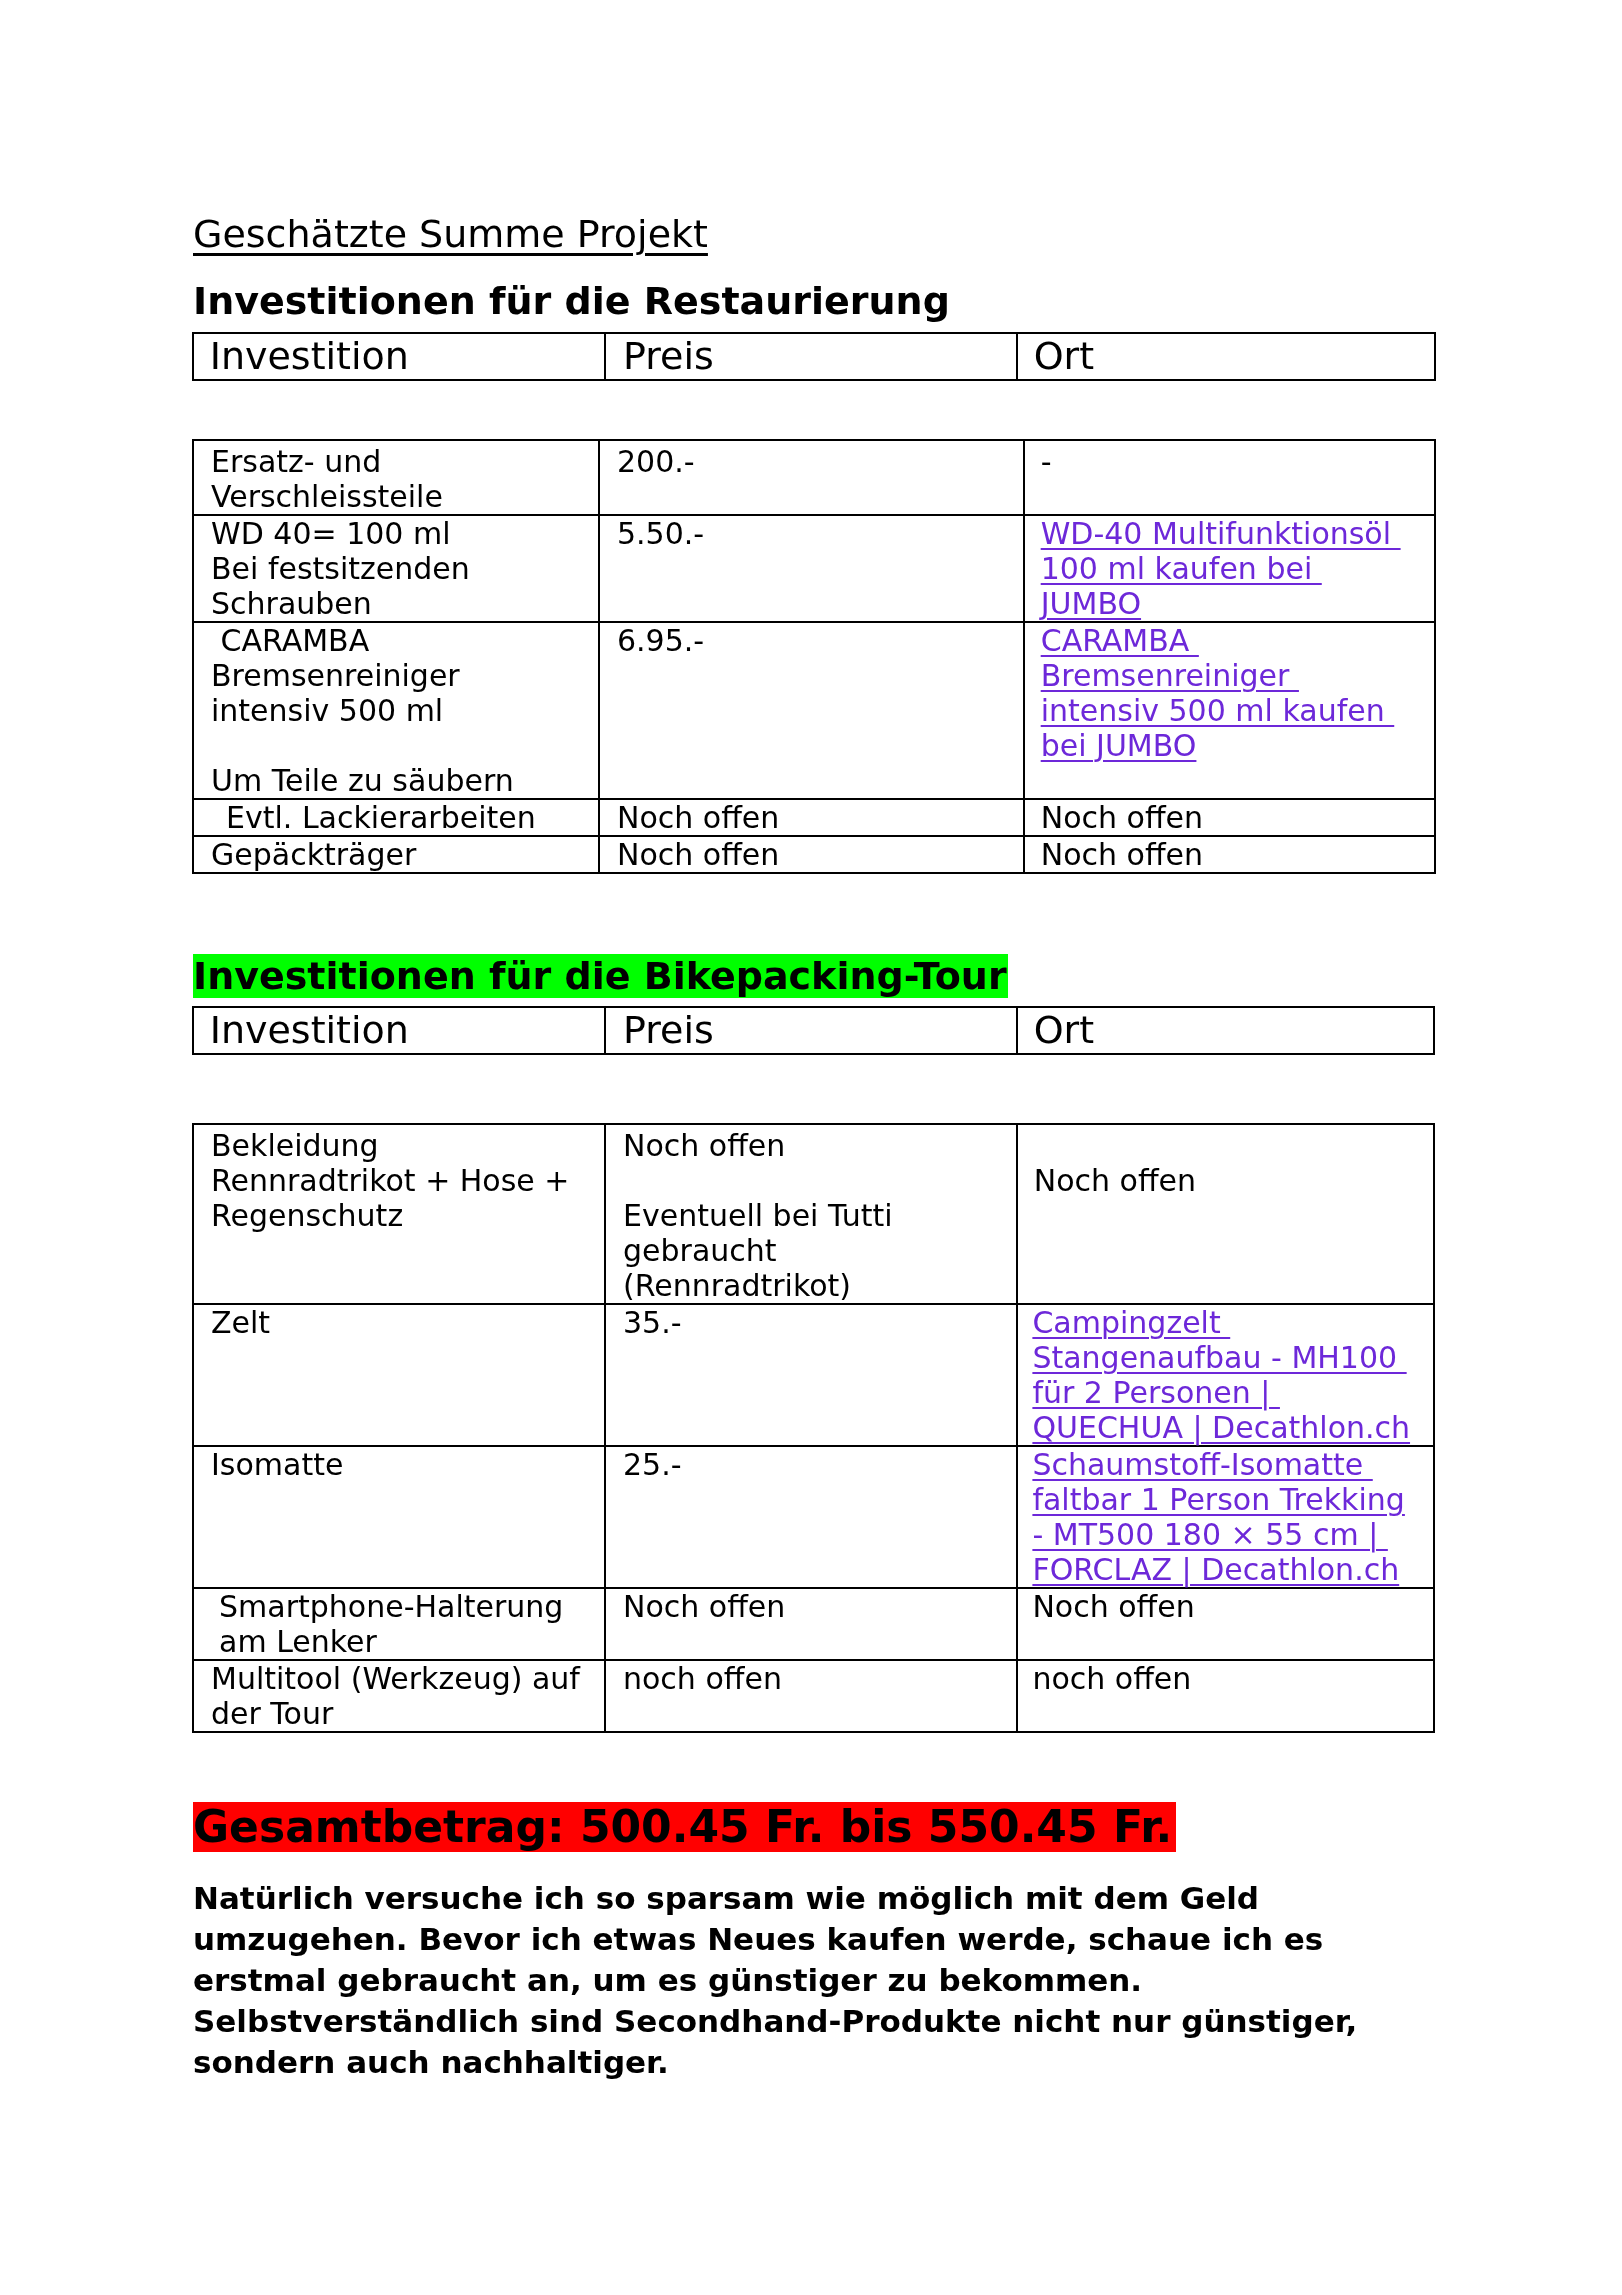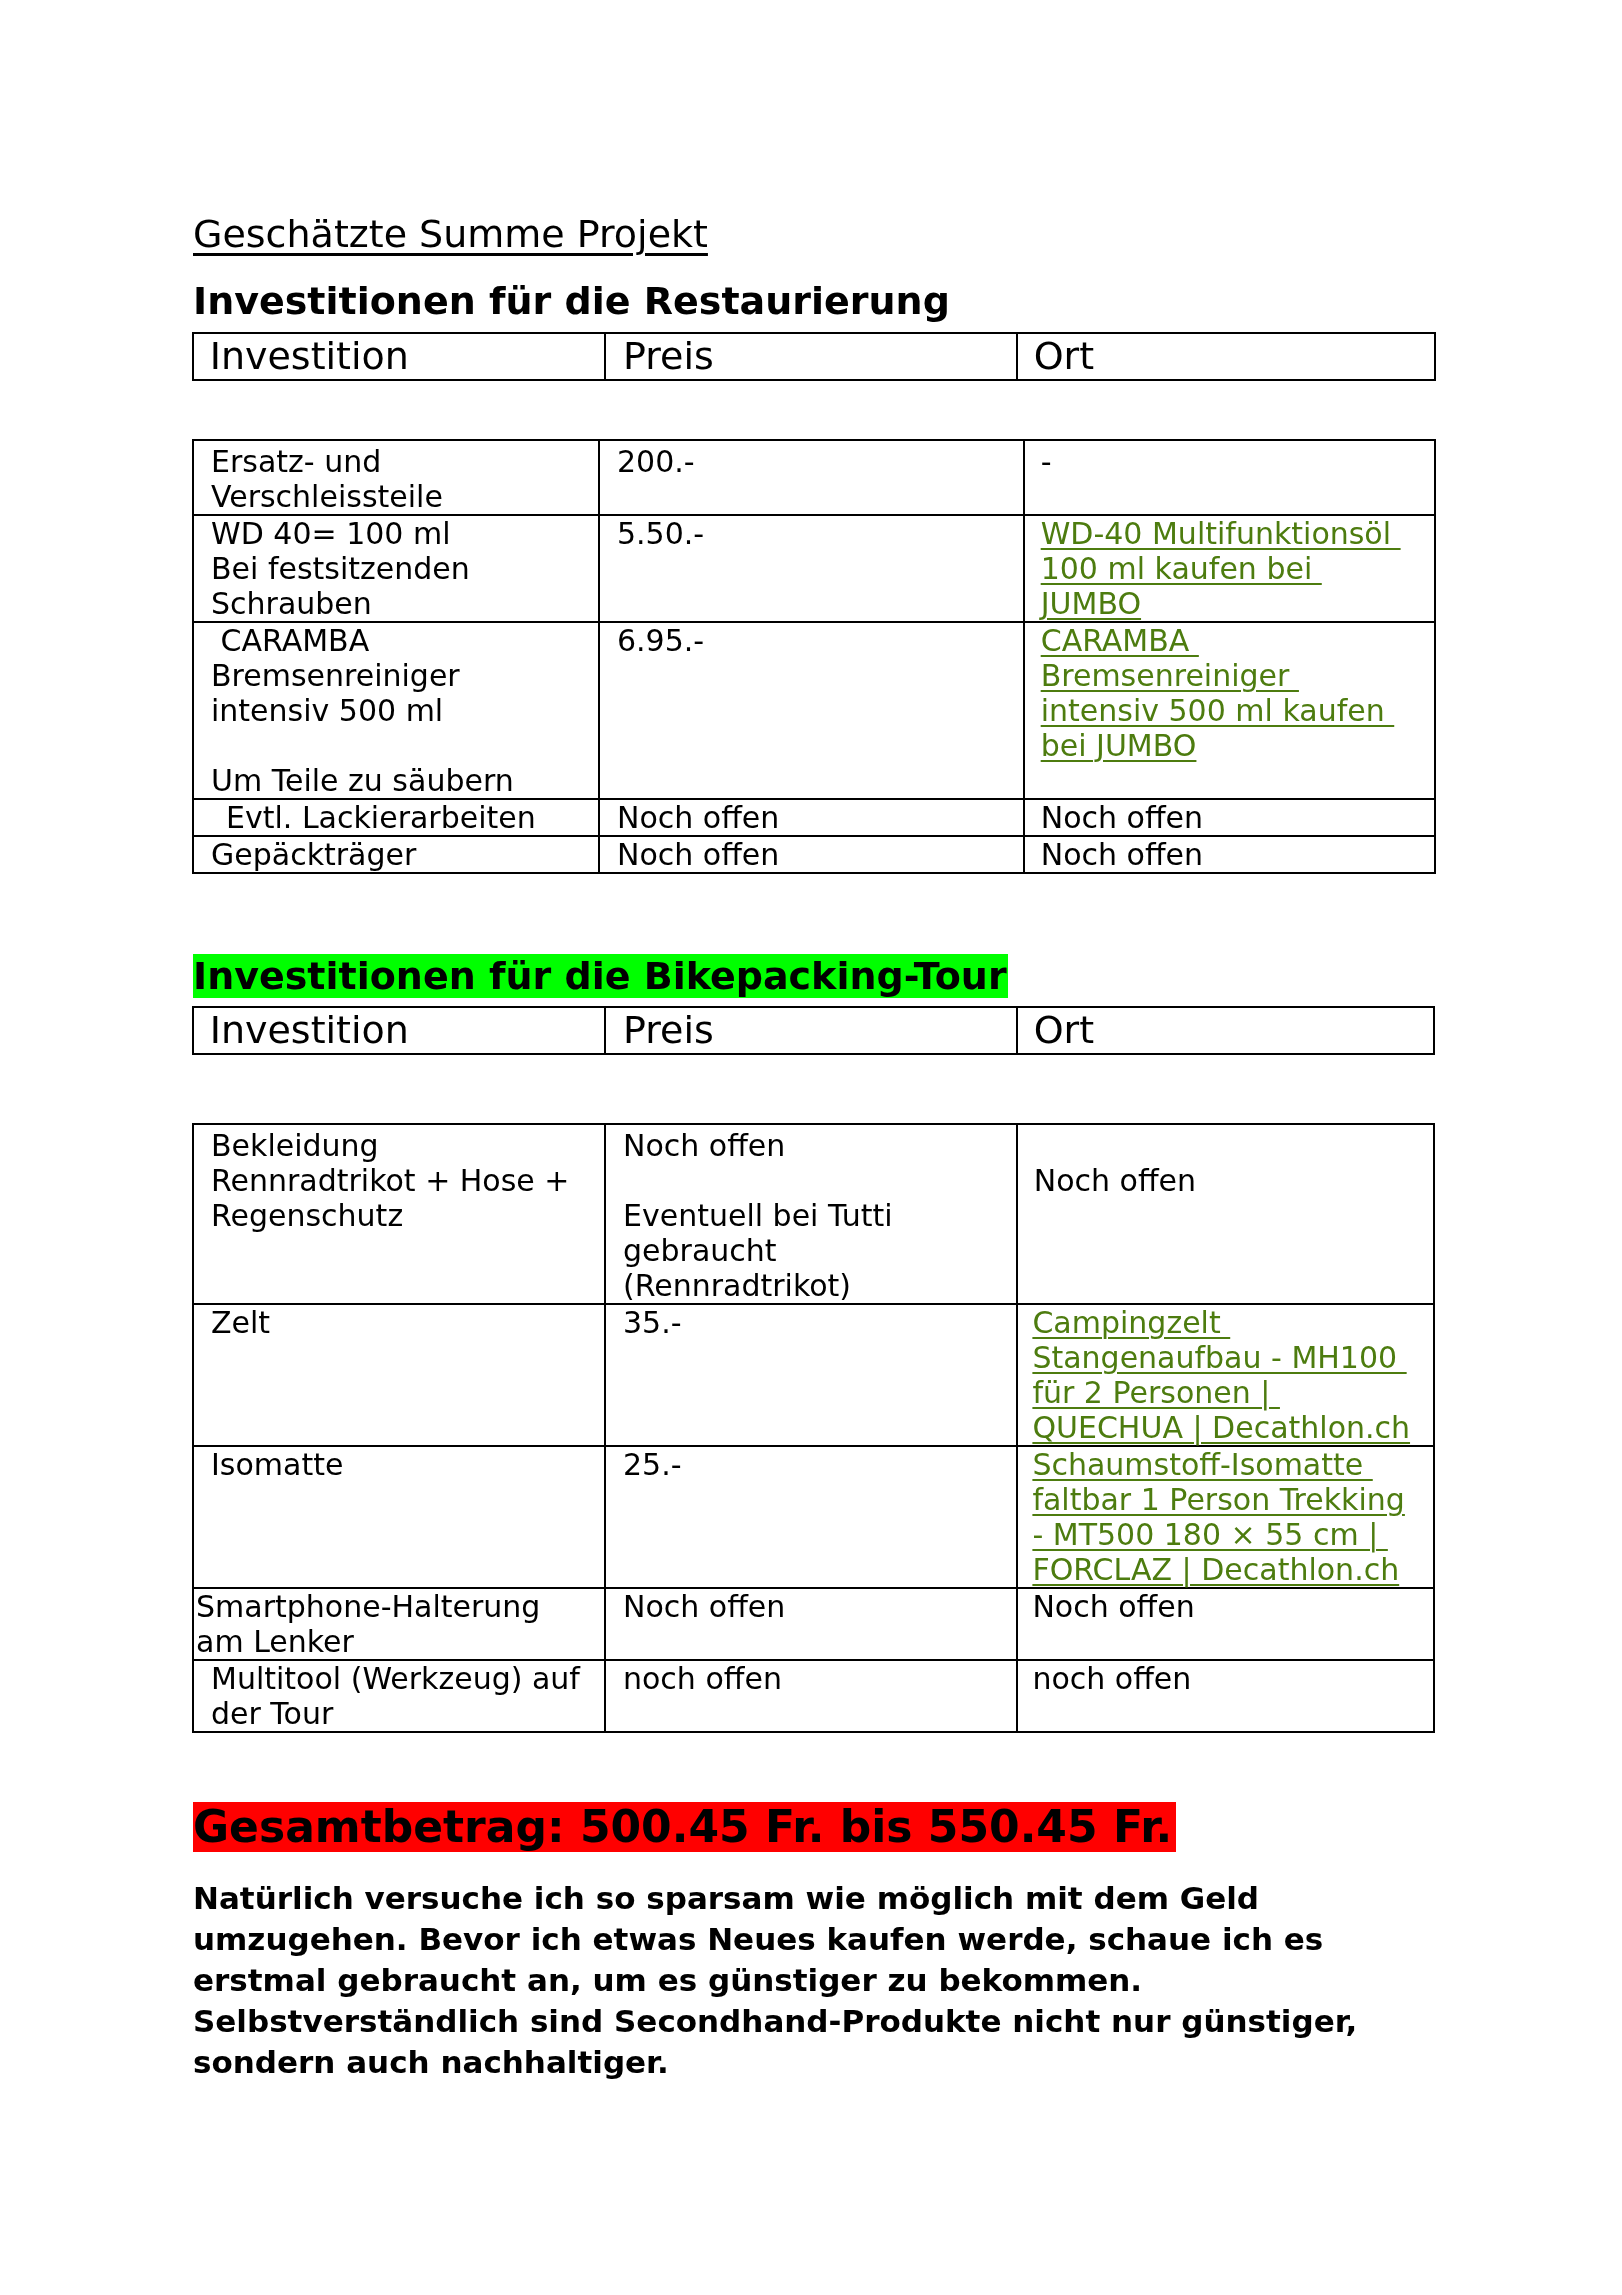--- a/index.html
+++ b/index.html
@@ -8,21 +8,21 @@
   .abs { position: absolute; margin-top: 18px; }
   .title { left: 193px; top: 192px; font-size: 38px; line-height: 48px; text-decoration: underline; text-decoration-thickness: 2.6px; text-underline-offset: 5.9px; white-space: nowrap; }
   .h-bold { font-size: 38px; font-weight: bold; line-height: 44px; white-space: nowrap; }
   .h1 { left: 193px; top: 261px; }
   .h2 { left: 193px; top: 936px; background: #00ff00; height: 44px; padding-right: 1.3px; }
   table { position: absolute; border-collapse: collapse; table-layout: fixed; }
   td { border: 2px solid #000; vertical-align: top; padding: 0; font-size: 30px; line-height: 35px; }
   td .c { display: block; white-space: pre-wrap; }
   .hdr td { font-size: 38px; line-height: 43px; border-radius: 20px; }
   .hdr td .c { padding-top: 1.3px; }
-  a.link { color: #4d7c0f; text-decoration: underline; text-decoration-thickness: 2px; text-underline-offset: 3.9px; }
+  a.link { color: #6d28d9; text-decoration: underline; text-decoration-thickness: 2px; text-underline-offset: 3.9px; }
   .red { color: #000000; }
   .total { left: 193px; top: 1784px; height: 50px; background: #ff0000; font-size: 44px; font-weight: bold; line-height: 50px; white-space: nowrap; padding-right: 3.9px; text-align: right; }
   .para { left: 193px; top: 1860px; width: 1243px; font-size: 31px; font-weight: bold; line-height: 41px; }
 </style>
 </head>
 <body>
 
 <div class="abs title">Geschätzte Summe Projekt</div>
 
 <div class="abs h-bold h1">Investitionen für die Restaurierung</div>
@@ -195,21 +195,21 @@
         </td>
     <td>
           <span class="c" style="padding:0 0 0 14.4px"><a class="link" href="#">Schaumstoff-Isomatte 
 faltbar 1 Person Trekking
 - MT500 180 × 55 cm | 
 FORCLAZ | Decathlon.ch</a></span>
         </td>
   </tr>
   <tr style="height:71px">
     <td>
-          <span class="c" style="padding:0 0 0 2px">Smartphone-Halterung
+          <span class="c" style="padding:0 0 0 25px">Smartphone-Halterung
 am Lenker</span>
         </td>
     <td>
           <span class="c" style="padding:0 0 0 17px">Noch offen</span>
         </td>
     <td>
           <span class="c" style="padding:0 0 0 14.4px">Noch offen</span>
         </td>
   </tr>
   <tr style="height:70px">

